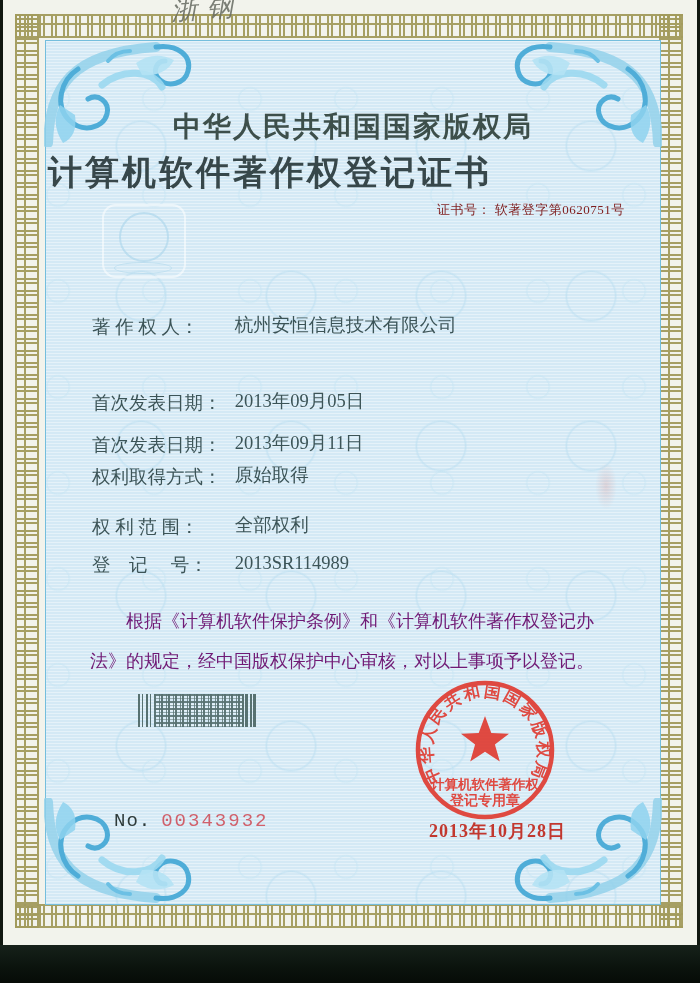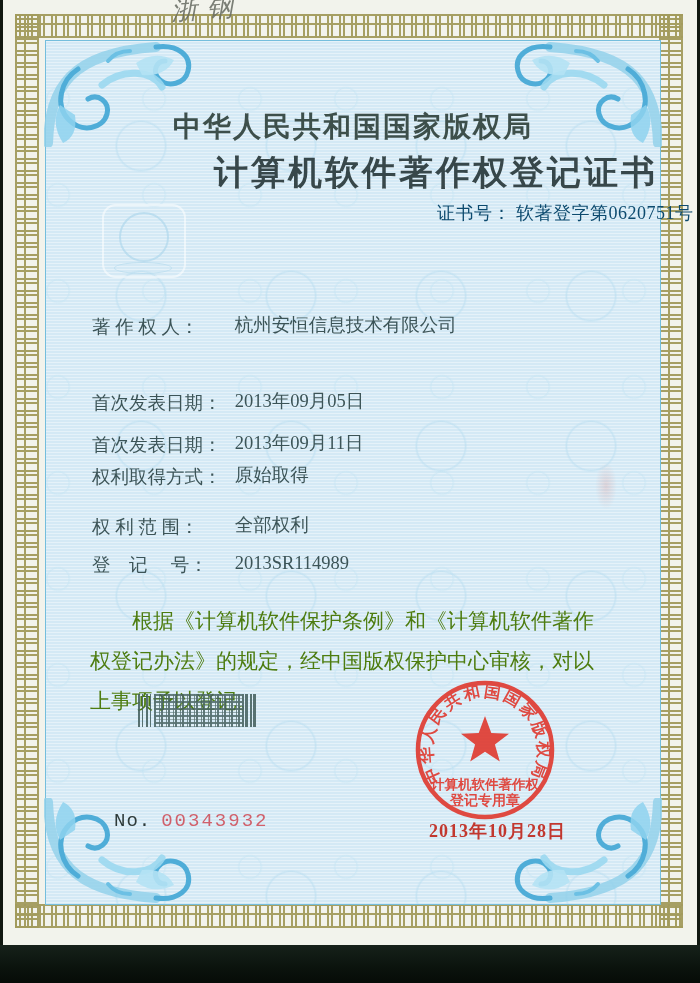--- a/index.html
+++ b/index.html
@@ -64,32 +64,32 @@
   .handwriting{
     position:absolute;left:168px;top:-9px;z-index:9;
     font-size:26px;color:#676b62;transform:rotate(-4deg);
     font-style:italic;letter-spacing:10px;opacity:.85;
   }
   .authority{
     left:45px;right:39px;top:108px;text-align:center;
     font-size:28px;font-weight:bold;letter-spacing:2px;color:#3d4f4b;
   }
   .cert-title{
-    left:45px;right:39px;top:150px;text-align:right;
+    left:45px;right:39px;top:150px;text-align:left;
     font-size:34px;font-weight:bold;letter-spacing:3px;color:#37474a;
   }
   .cert-no{
-    left:434px;top:201px;font-size:18px;color:#0c4a6e;letter-spacing:.5px;
+    left:434px;top:201px;font-size:13px;color:#7f1d1d;letter-spacing:.5px;
   }
   .frow{left:89px;font-size:18.5px;color:#3c5457;}
   .frow .lab{display:inline-block;width:132px;vertical-align:top;}
   .frow .val{display:inline-block;margin-left:6px;vertical-align:top;line-height:23.5px;}
   .statement{
     left:87px;top:601px;width:512px;
-    font-size:21px;line-height:40px;color:#4d7c0f;text-indent:2em;
+    font-size:18px;line-height:40px;color:#701a75;text-indent:2em;
   }
   
   .barcode{
     position:absolute;left:135px;top:694px;width:118px;height:33px;opacity:.88;
     background-color:transparent;
     background-image:
       repeating-linear-gradient(90deg,#46615f 0 2px,rgba(0,0,0,0) 2px 4px,#46615f 4px 5px,rgba(0,0,0,0) 5px 8px),
       repeating-linear-gradient(90deg,#46615f 0 2px,rgba(0,0,0,0) 2px 3px,#46615f 3px 6px,rgba(0,0,0,0) 6px 8px),
       repeating-linear-gradient(90deg,rgba(70,97,95,.95) 0 2px,rgba(0,0,0,0) 2px 5px,rgba(70,97,95,.8) 5px 6px,rgba(0,0,0,0) 6px 7px),
       repeating-linear-gradient(180deg,rgba(70,97,95,.9) 0 2px,rgba(255,255,255,.15) 2px 4px,rgba(70,97,95,.55) 4px 5px,rgba(0,0,0,0) 5px 7px);

